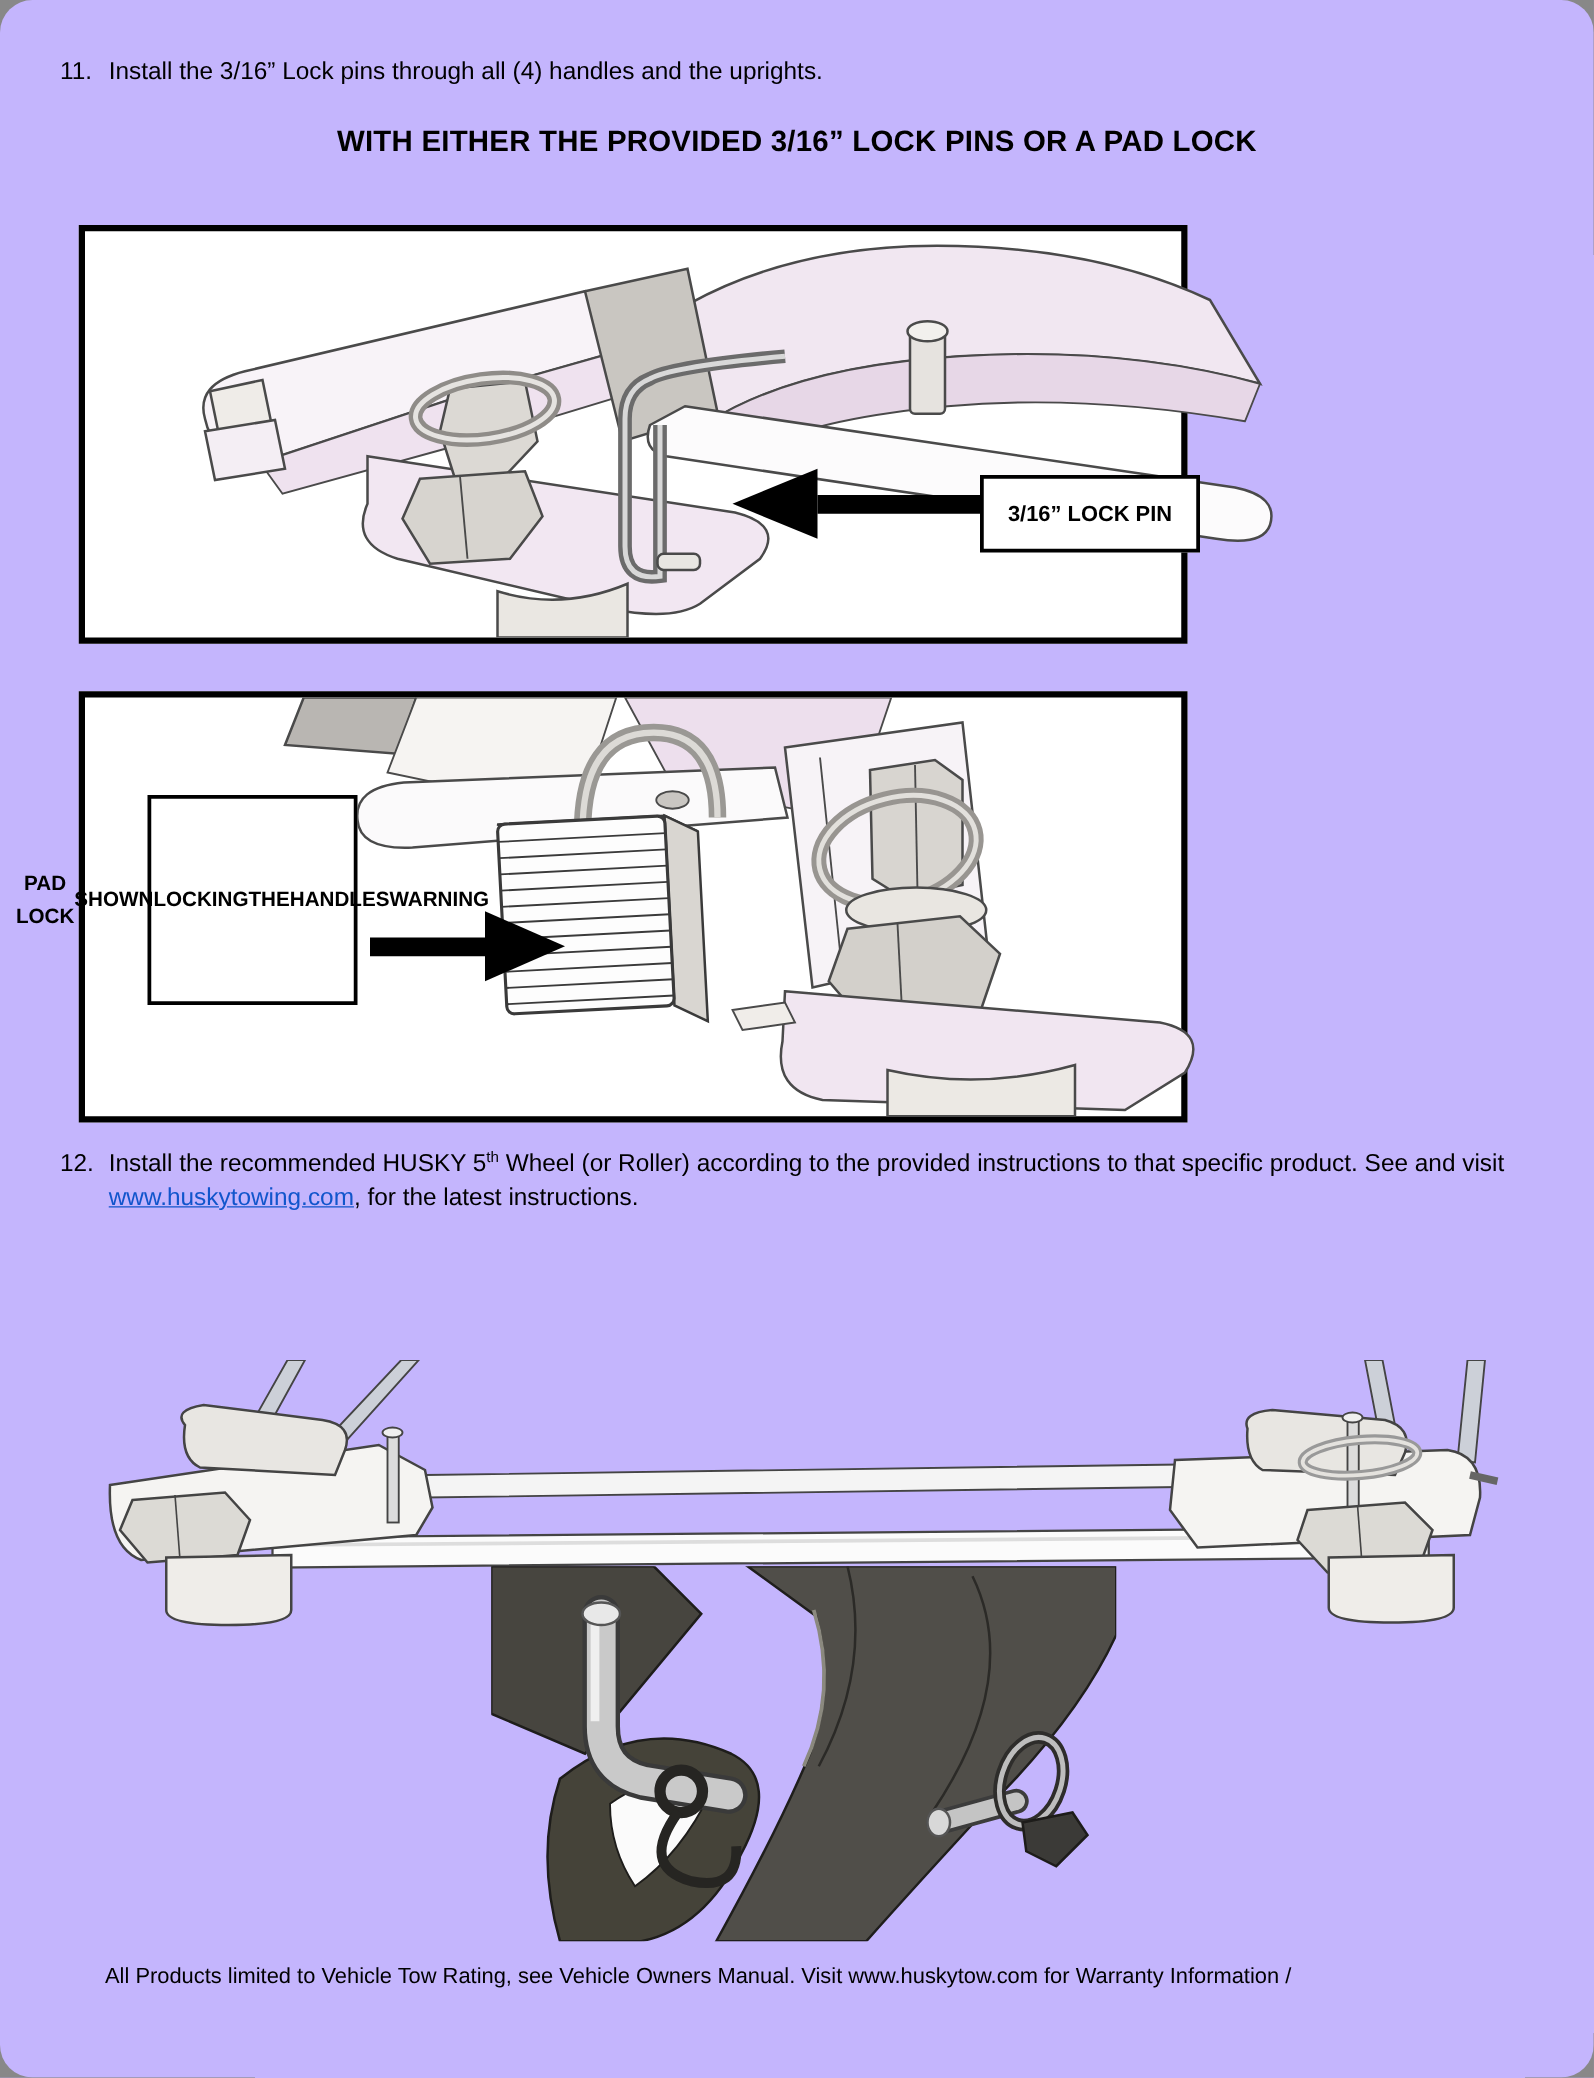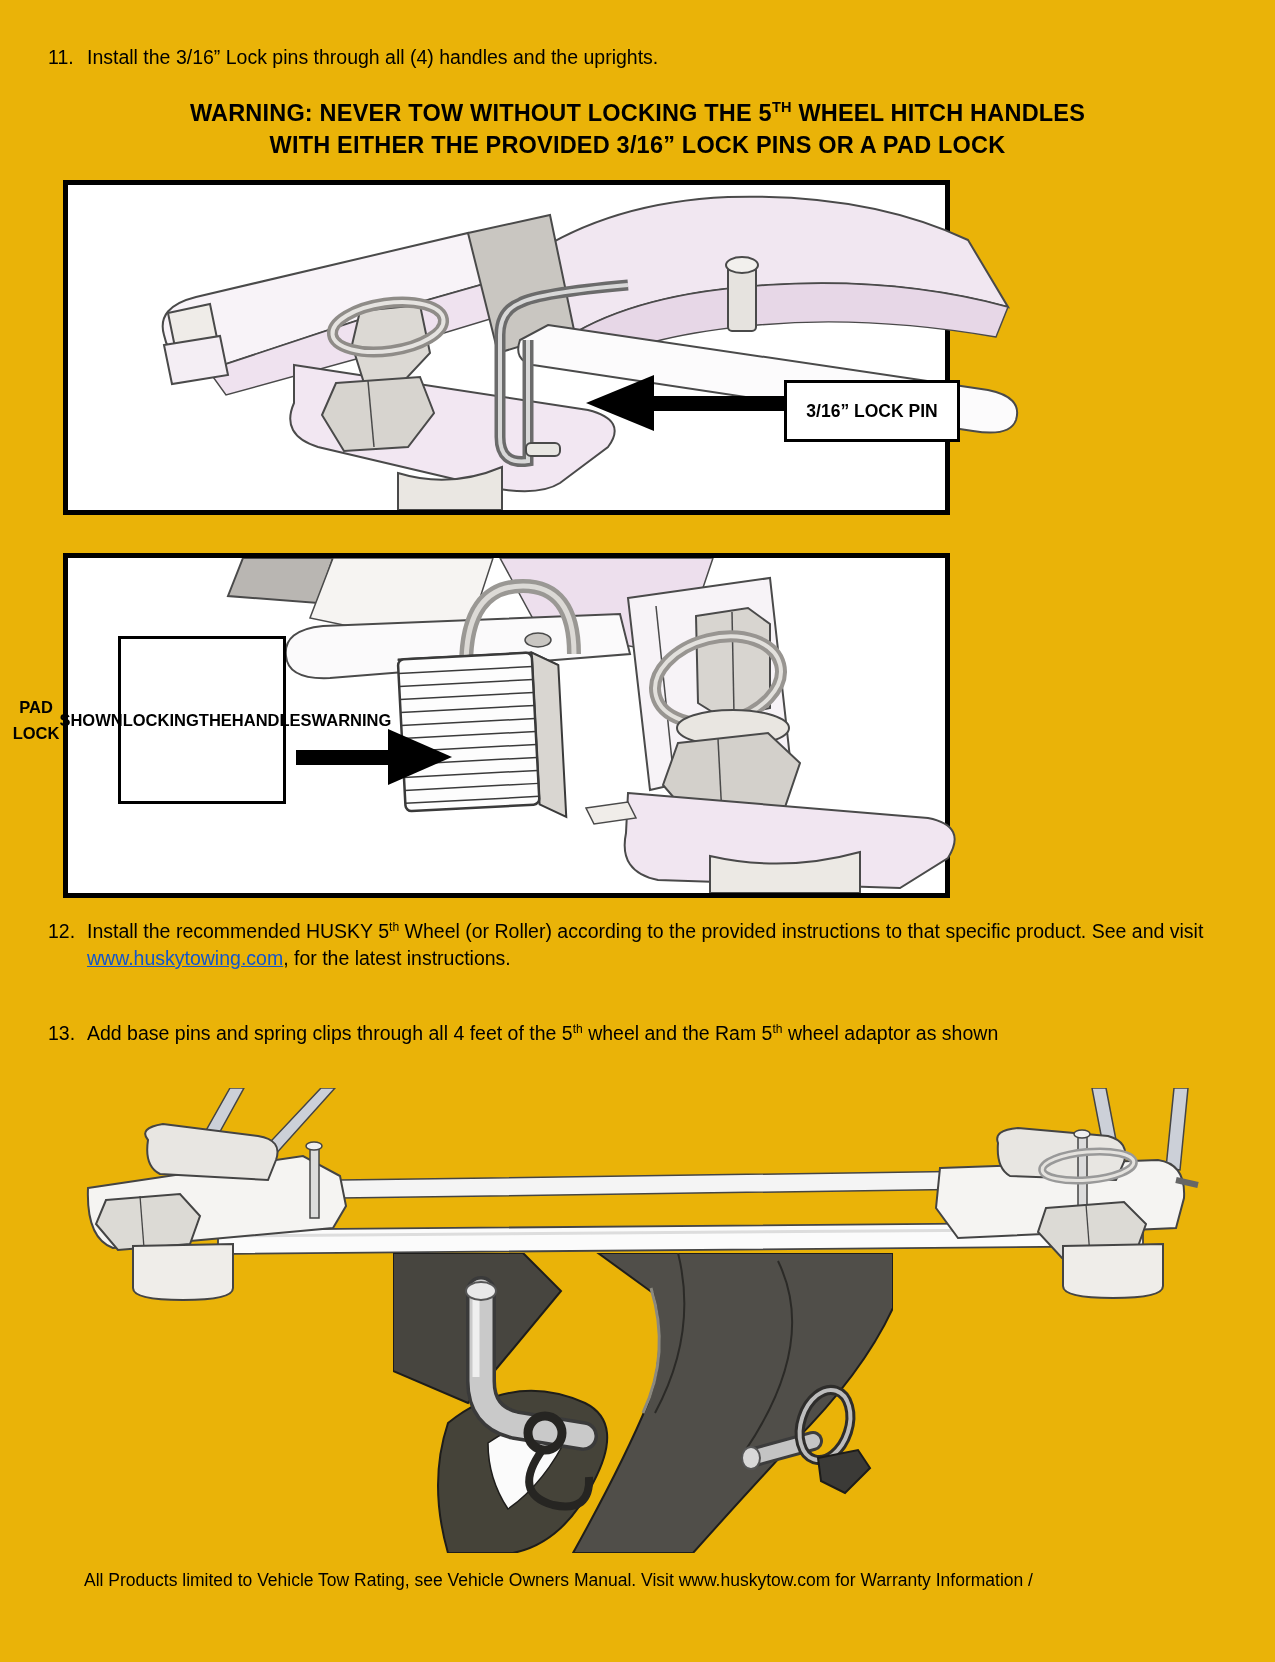--- a/index.html
+++ b/index.html
@@ -1,19 +1,20 @@
 <!DOCTYPE html>
 <html><head>
 <meta charset="utf-8">
 <style>
   html,body{margin:0;padding:0;background:#888;}
   #page{
-    position:relative;width:1275px;height:1662px;background:#eab308;
+    position:relative;width:1275px;height:1662px;background:#c4b5fd;
     font-family:"Liberation Sans", sans-serif;color:#000;overflow:hidden;
     margin:0 auto;
+    border-radius:26px;
   }
   .abs{position:absolute;}
   
   .step{
     position:absolute;left:48px;width:1185px;
     font-size:19.5px;line-height:27px;
     padding-left:39px;text-indent:-39px;
   }
   .step .num{display:inline-block;width:39px;text-indent:0;}
   sup{font-size:62%;vertical-align:super;line-height:0;}
@@ -59,21 +60,20 @@
 </head>
 <body>
 
 <div id="page">
 
   <div class="step" style="top:44px;">
     <span class="num">11.</span><span>Install the 3/16” Lock pins through all (4) handles and the uprights.</span>
   </div>
 
   <div class="warning">
-    <div><span>WARNING: NEVER TOW WITHOUT LOCKING THE 5</span><sup>TH</sup><span> WHEEL HITCH HANDLES</span></div>
     <div>WITH EITHER THE PROVIDED  3/16” LOCK PINS OR A PAD LOCK</div>
   </div>
 
   <div class="fig-frame" id="fig1">
     <svg width="1075" height="325" viewBox="0 0 1075 325">
 
       <path d="M96,150 Q88,122 128,112 L400,48 L430,95 L300,132 L140,185 Q102,180 96,150 Z" fill="#f8f3f8" stroke="#4a4a4a" stroke-width="2"></path>
       <path d="M140,185 L300,132 L430,95 L442,128 L310,168 L158,210 Z" fill="#efe2ef" stroke="#4a4a4a" stroke-width="1.5"></path>
       <polygon points="100,128 142,119 150,158 108,167" fill="#efece8" stroke="#4a4a4a" stroke-width="2"></polygon>
       <polygon points="96,160 152,151 160,190 104,199" fill="#f4eef4" stroke="#4a4a4a" stroke-width="2"></polygon>
@@ -170,23 +170,20 @@
       <div>WARNING</div>
     </div>
     <div id="arrow2-shaft" class="shaft"></div>
     <div id="arrow2-head"></div>
   </div>
 
   <div class="step" style="top:918px;">
     <span class="num">12.</span><span>Install the recommended HUSKY 5</span><sup>th</sup><span> Wheel (or Roller) according to the provided instructions to that specific product.  See and visit </span><a href="#" class="link">www.huskytowing.com</a><span>, for the latest instructions.</span>
   </div>
 
-  <div class="step" style="top:1020px;">
-    <span class="num">13.</span><span>Add base pins and spring clips through all 4 feet of the 5</span><sup>th</sup><span> wheel and the Ram 5</span><sup>th</sup><span> wheel adaptor as shown</span>
-  </div>
 
   <div id="figures-area">
 
     <svg class="abs" style="left:78px;top:3px;" width="1122" height="225" viewBox="0 0 1122 225">
       <g fill="#ccd0d8" stroke="#444" stroke-width="1.5">
         <polygon points="152,0 166,0 122,80 108,78"></polygon>
         <polygon points="243,0 257,0 178,88 164,84"></polygon>
         <polygon points="1014,0 1028,0 1043,78 1029,78"></polygon>
         <polygon points="1096,0 1110,0 1102,82 1088,80"></polygon>
       </g>

